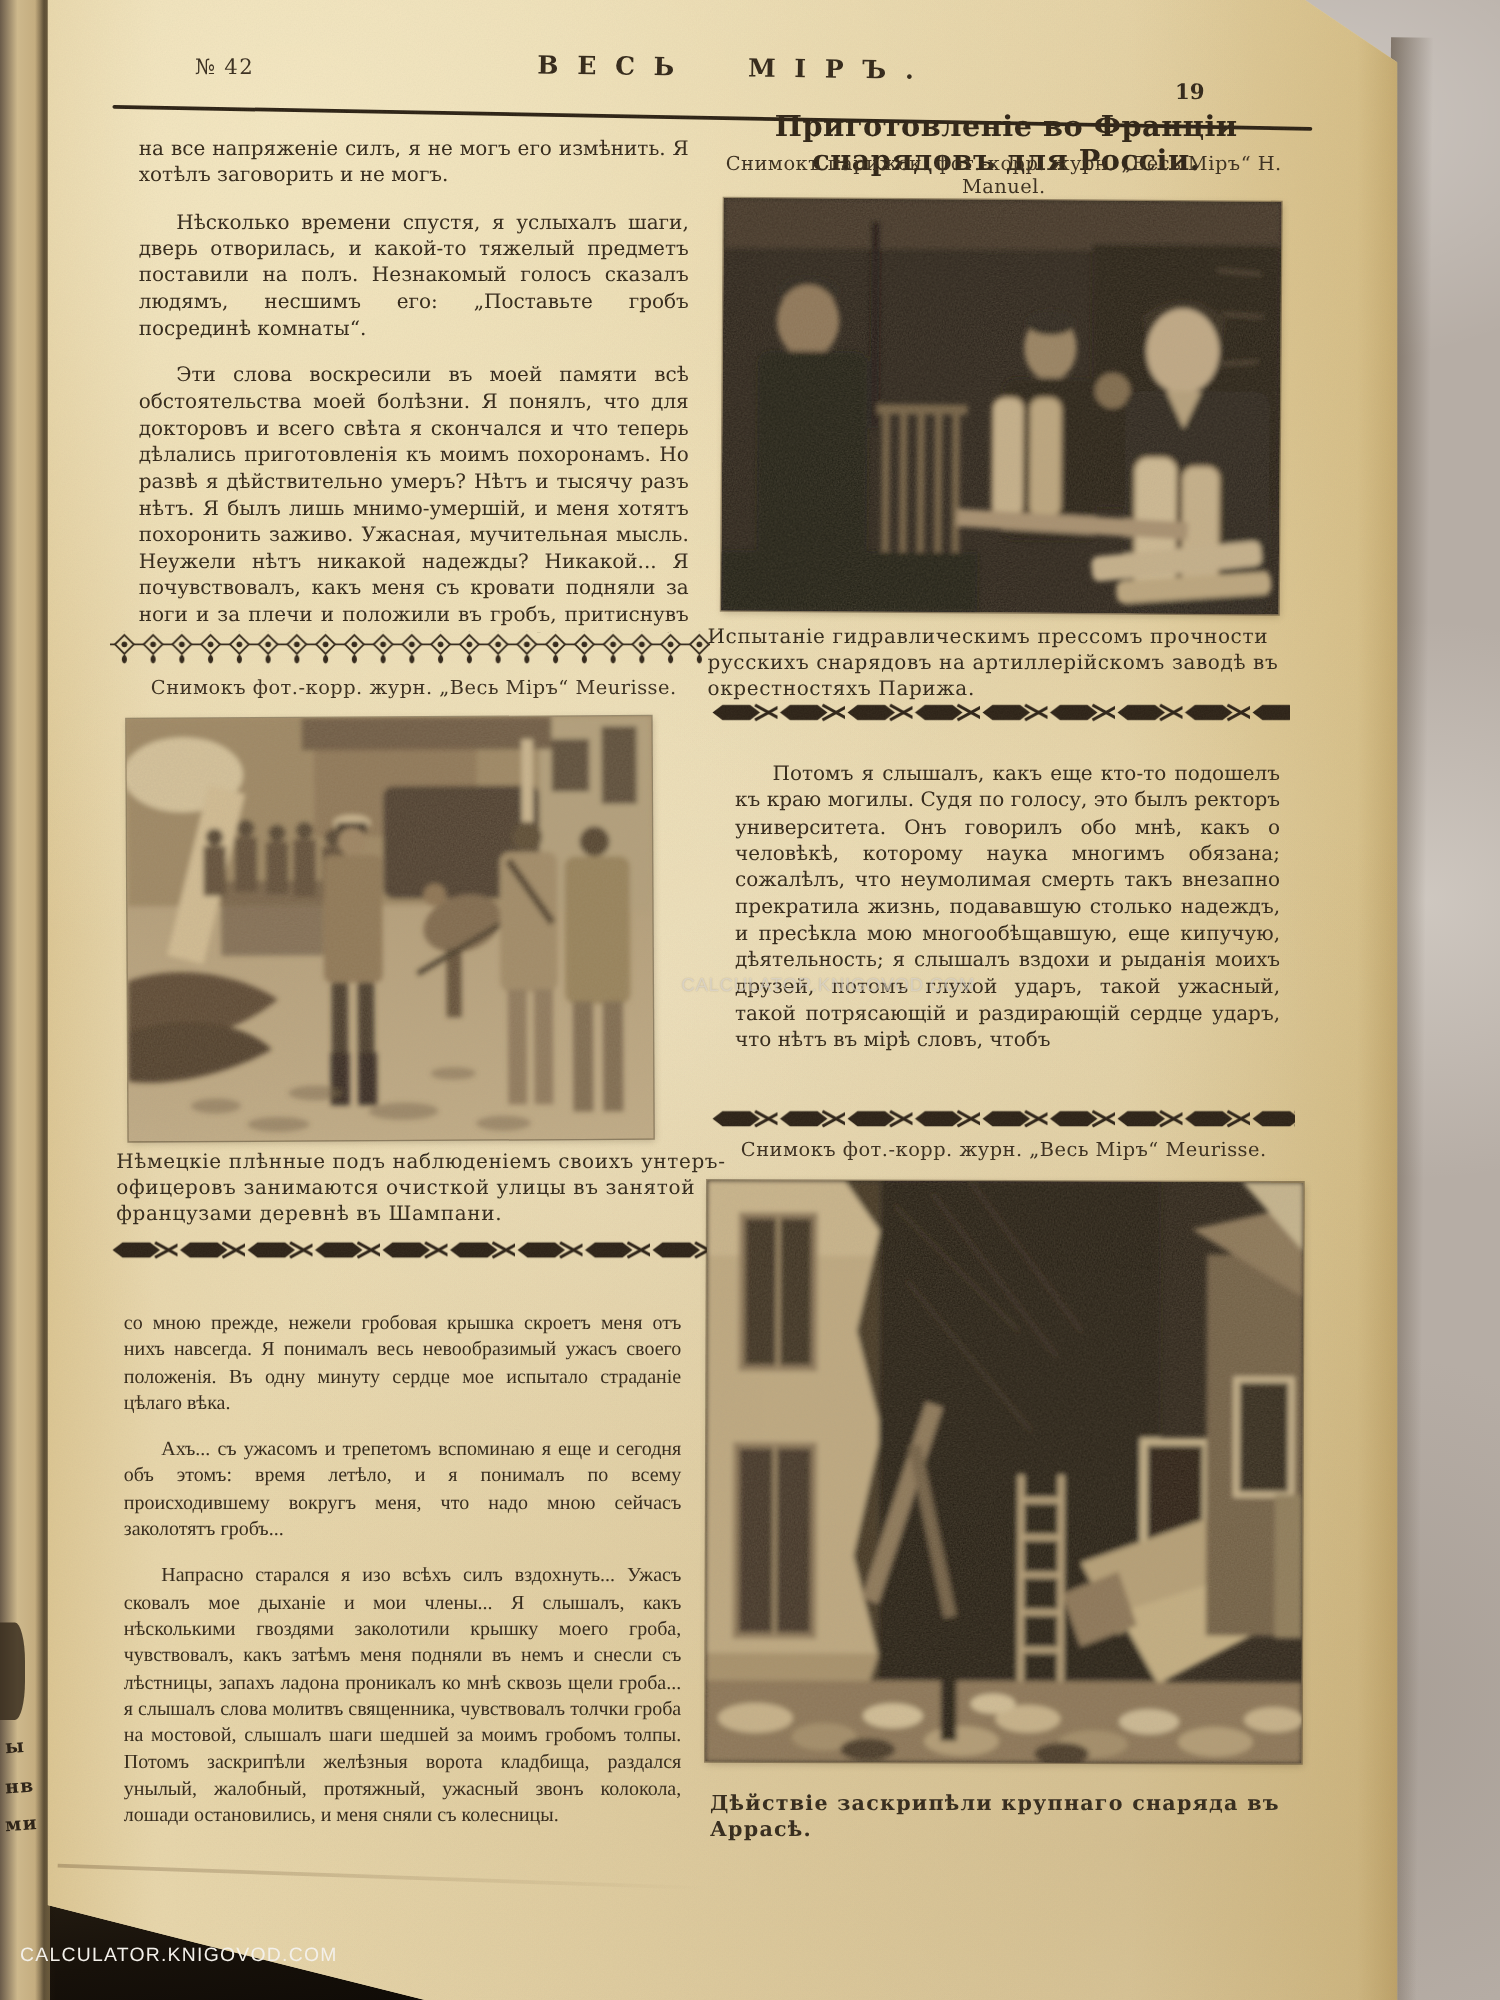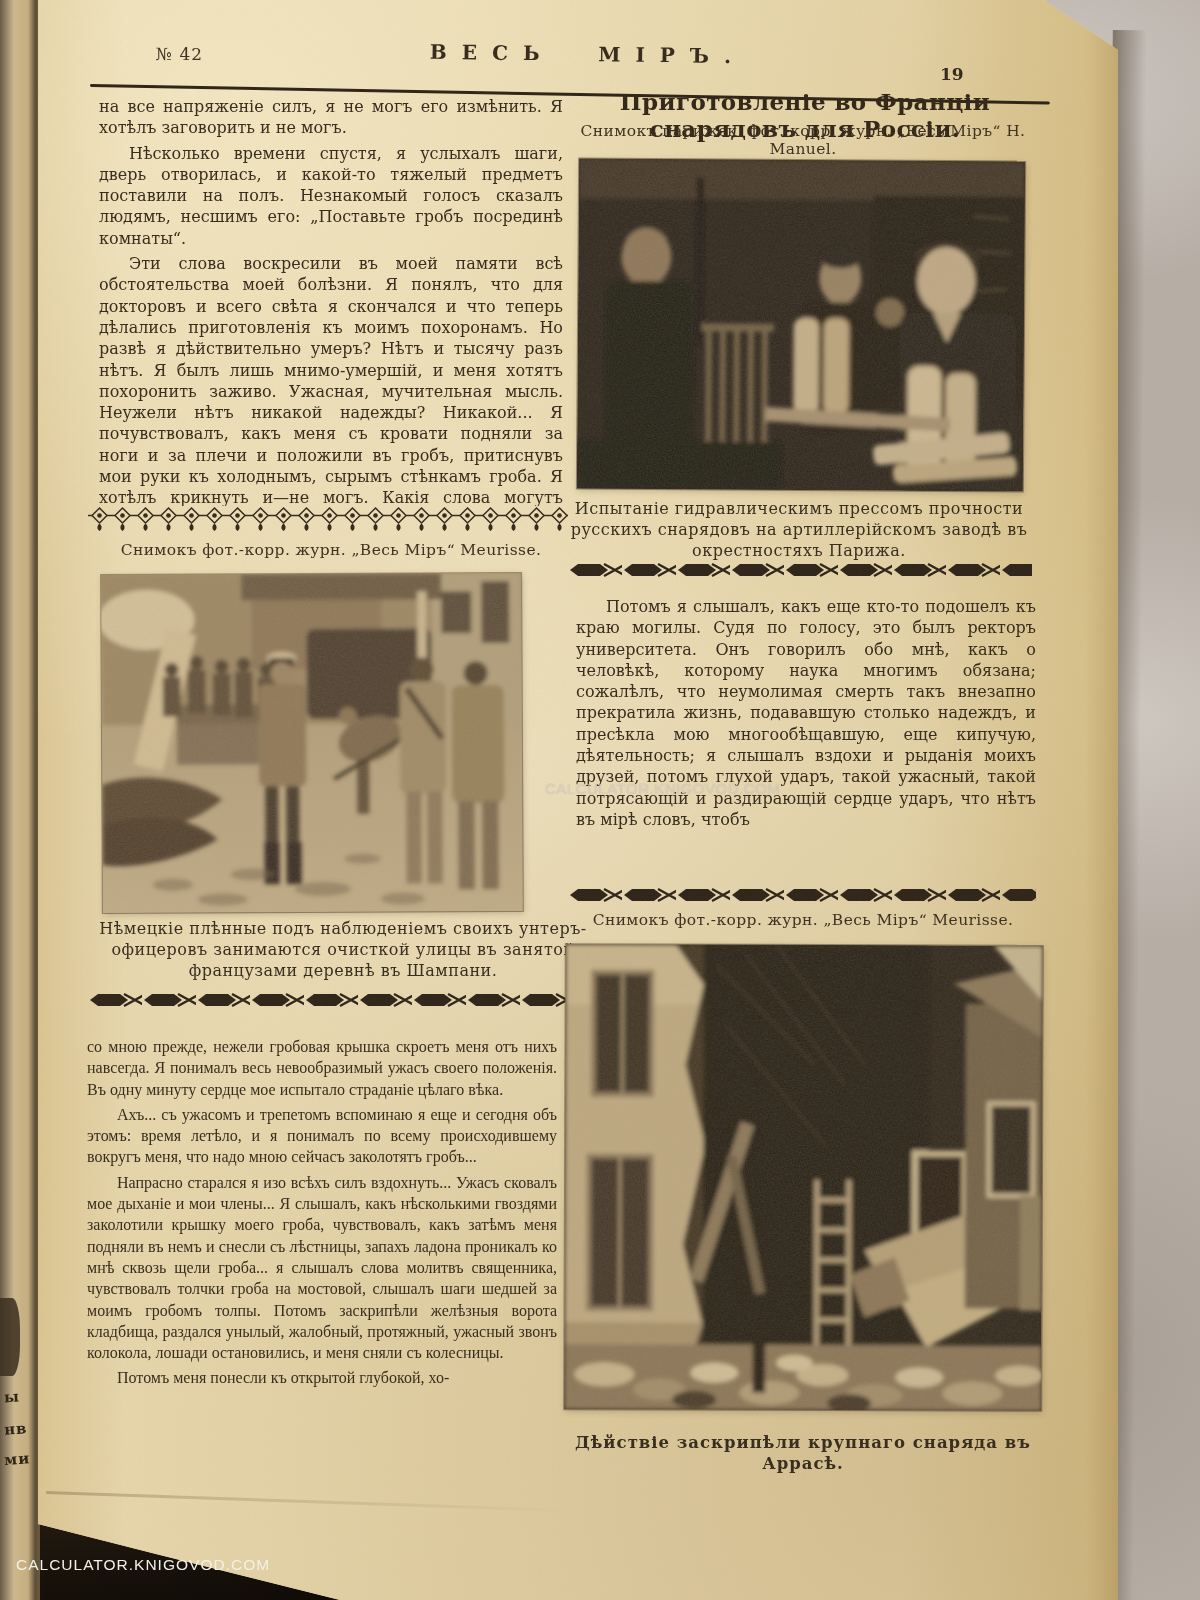--- a/index.html
+++ b/index.html
@@ -69,37 +69,37 @@
     font-size:20px;font-weight:bold;color:#33281a;letter-spacing:15px;word-spacing:22px;
     transform:rotate(.8deg);white-space:nowrap;
   }
   .page-no{position:absolute;left:902px;top:64px;font-size:17px;font-weight:bold;color:#32271a;}
   .head-rule{
     position:absolute;left:52px;top:84px;width:960px;height:2.5px;background:#2b2114;
     transform:rotate(1.05deg);transform-origin:left center;border-radius:2px;
   }
   
   .bodytext{color:#34291b;font-size:16px;line-height:21.3px;text-align:justify;}
-  .bodytext p{margin:4px;text-indent:30px;}
+  .bodytext p{margin:16px;text-indent:30px;}
   .bodytext p.noindent{text-indent:0;}
   .col-left-top {position:absolute;left:57px; top:92px;  width:472px;height:414px;overflow:hidden;}
   .col-left-bot {position:absolute;left:45px; top:1032px;width:478px;height:434px;overflow:hidden;font-family:Liberation Serif, serif;}
   .col-right-mid{position:absolute;left:534px;top:592px; width:468px;height:296px;overflow:hidden;}
   .article-title{
     position:absolute;left:538px;top:88px;width:458px;text-align:center;
     font-size:23px;font-weight:bold;color:#2f2416;letter-spacing:.4px;
   }
   .credit{
     position:absolute;text-align:center;font-size:15.5px;color:#3a2e1f;letter-spacing:.4px;
   }
   .credit.c1{left:534px;top:122px;width:462px;}
   .credit.c2{left:57px;top:541px;width:472px;}
   .credit.c3{left:534px;top:911px;width:462px;}
   .caption{
-    position:absolute;text-align:center;font-size:16px;line-height:21px;color:#342a1c;letter-spacing:.5px;
+    position:absolute;font-size:16px;line-height:21px;color:#342a1c;letter-spacing:.5px;
   }
   .caption.cap-top-right{left:528px;top:498px;width:466px;}
   .caption.cap-left{left:55px;top:918px;width:500px;}
   .caption.cap-bottom{left:530px;top:1432px;width:470px;font-weight:700;letter-spacing:1px;font-size:16.5px;}
   
   .orn-band{position:absolute;left:50px;top:505px;width:480px;height:26px;}
   .chain{position:absolute;height:18px;}
   .chain.d1{left:50px;top:991px;width:480px;}
   .chain.d2{left:530px;top:561px;width:464px;}
   .chain.d3{left:530px;top:886px;width:468px;}

